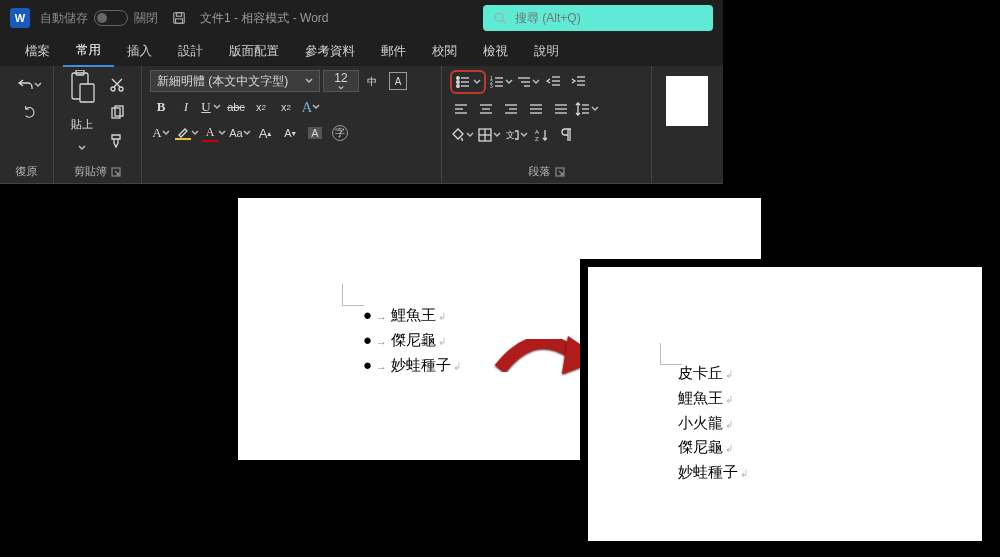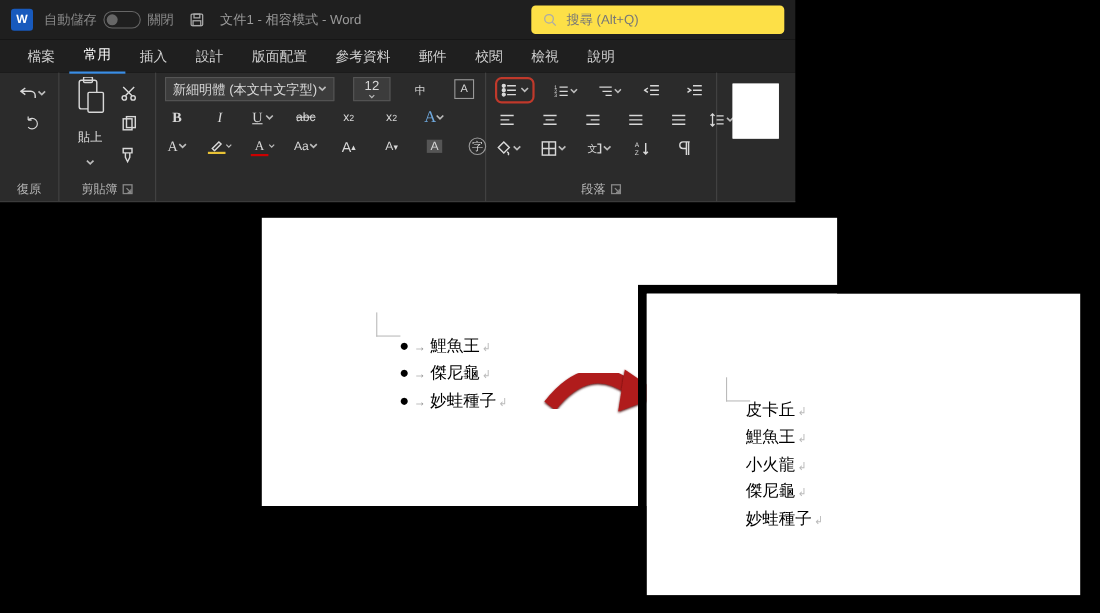--- a/index.html
+++ b/index.html
@@ -33,21 +33,21 @@
   .toggle {
     width: 34px; height: 16px; border: 1px solid #666; border-radius: 8px;
     display: inline-flex; align-items: center; padding: 0 2px;
   }
   .toggle-knob { width: 10px; height: 10px; background: #666; border-radius: 50%; }
   .titlebar-icon { width: 14px; height: 14px; stroke: #aaa; fill: none; stroke-width: 1.3; }
   .doc-title { color: #9a9a9a; font-size: 12px; }
   .search-box {
     margin-left: auto;
     width: 230px; height: 26px;
-    background: #fde047;
+    background: #5eead4;
     border-radius: 4px;
     display: flex; align-items: center;
     padding: 0 10px; gap: 8px;
     color: #777; font-size: 12px;
   }
 
   
   .tabs-row {
     height: 30px;
     background: #1f1f1f;
@@ -102,21 +102,21 @@
   .undo-col { display: flex; flex-direction: column; gap: 6px; padding-top: 4px; width: 44px; }
 
   
   .clip { display: flex; gap: 4px; }
   .paste-col { display: flex; flex-direction: column; align-items: center; gap: 2px; width: 40px; justify-content: space-between; }
   .paste-icon { width: 28px; height: 34px; stroke: #d8d8d8; fill: none; stroke-width: 1.3; }
   .clip-side { display: flex; flex-direction: column; gap: 6px; padding-top: 4px; }
 
   
   .font-rows { display: flex; flex-direction: column; gap: 4px; }
-  .row { display: flex; align-items: flex-end; gap: 17px; }
+  .row { display: flex; align-items: center; gap: 3px; }
   .combo {
     background: #3c3c3c;
     border: 1px solid #555;
     height: 22px;
     display: flex; align-items: center; justify-content: space-between;
     padding: 0 6px;
     color: #d8d8d8; font-size: 12px;
     cursor: pointer;
   }
   .font-combo { width: 170px; }

